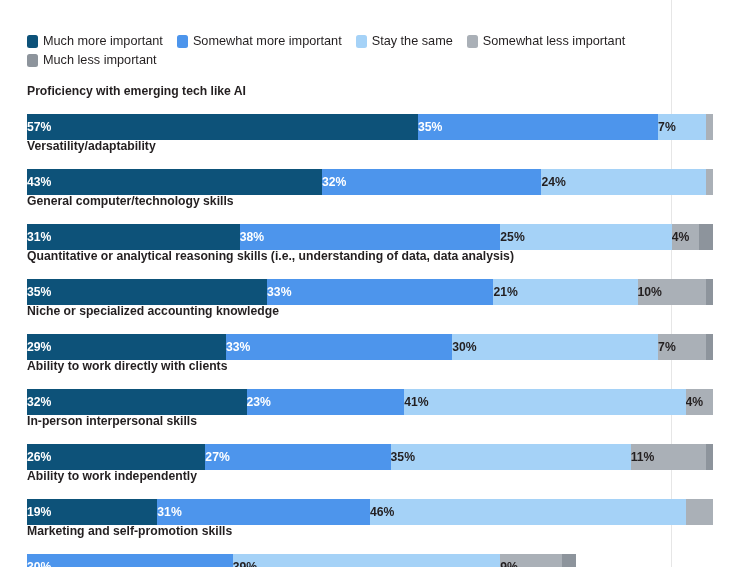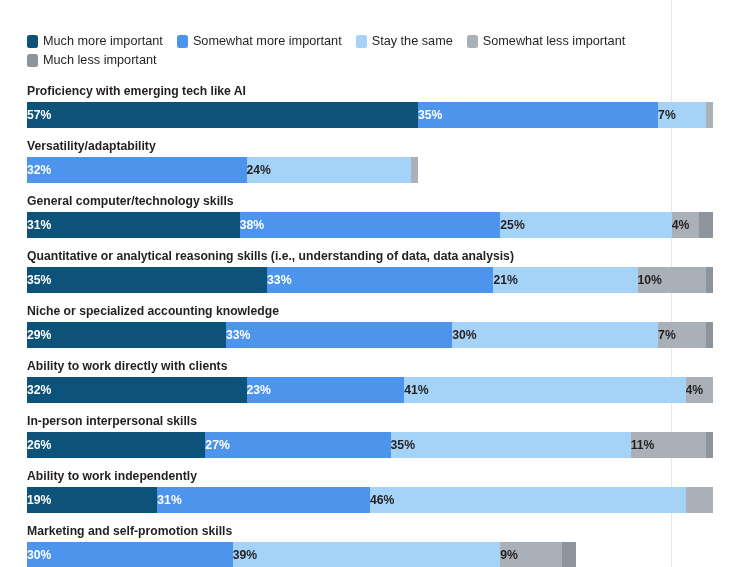--- a/index.html
+++ b/index.html
@@ -61,21 +61,21 @@
   .row {
     height: 55px;
     position: relative;
   }
   .row.last { height: 52px; }
   .row-label {
     font-size: 12.2px;
     font-weight: bold;
     color: #231f20;
     line-height: 14px;
-    padding-bottom: 4px;
+    padding-bottom: 16px;
     white-space: nowrap;
   }
   .bar {
     display: flex;
     height: 26px;
     width: 686px;
     overflow: hidden;
   }
   .seg {
     height: 26px;
@@ -135,20 +135,23 @@
           </div>
           <div class="seg c2" style="flex: 0 0 7%;">
             <span class="val">7%</span>
           </div>
           <div class="seg c3 blank" style="flex: 0 0 1%;"></div>
         </div>
       </div>
       <div class="row">
         <div class="row-label">Versatility/adaptability</div>
         <div class="bar">
+          <div class="seg c0" style="flex: 0 0 43%;">
+            <span class="val">43%</span>
+          </div>
           <div class="seg c1" style="flex: 0 0 32%;">
             <span class="val">32%</span>
           </div>
           <div class="seg c2" style="flex: 0 0 24%;">
             <span class="val">24%</span>
           </div>
           <div class="seg c3 blank" style="flex: 0 0 1%;"></div>
         </div>
       </div>
       <div class="row">

